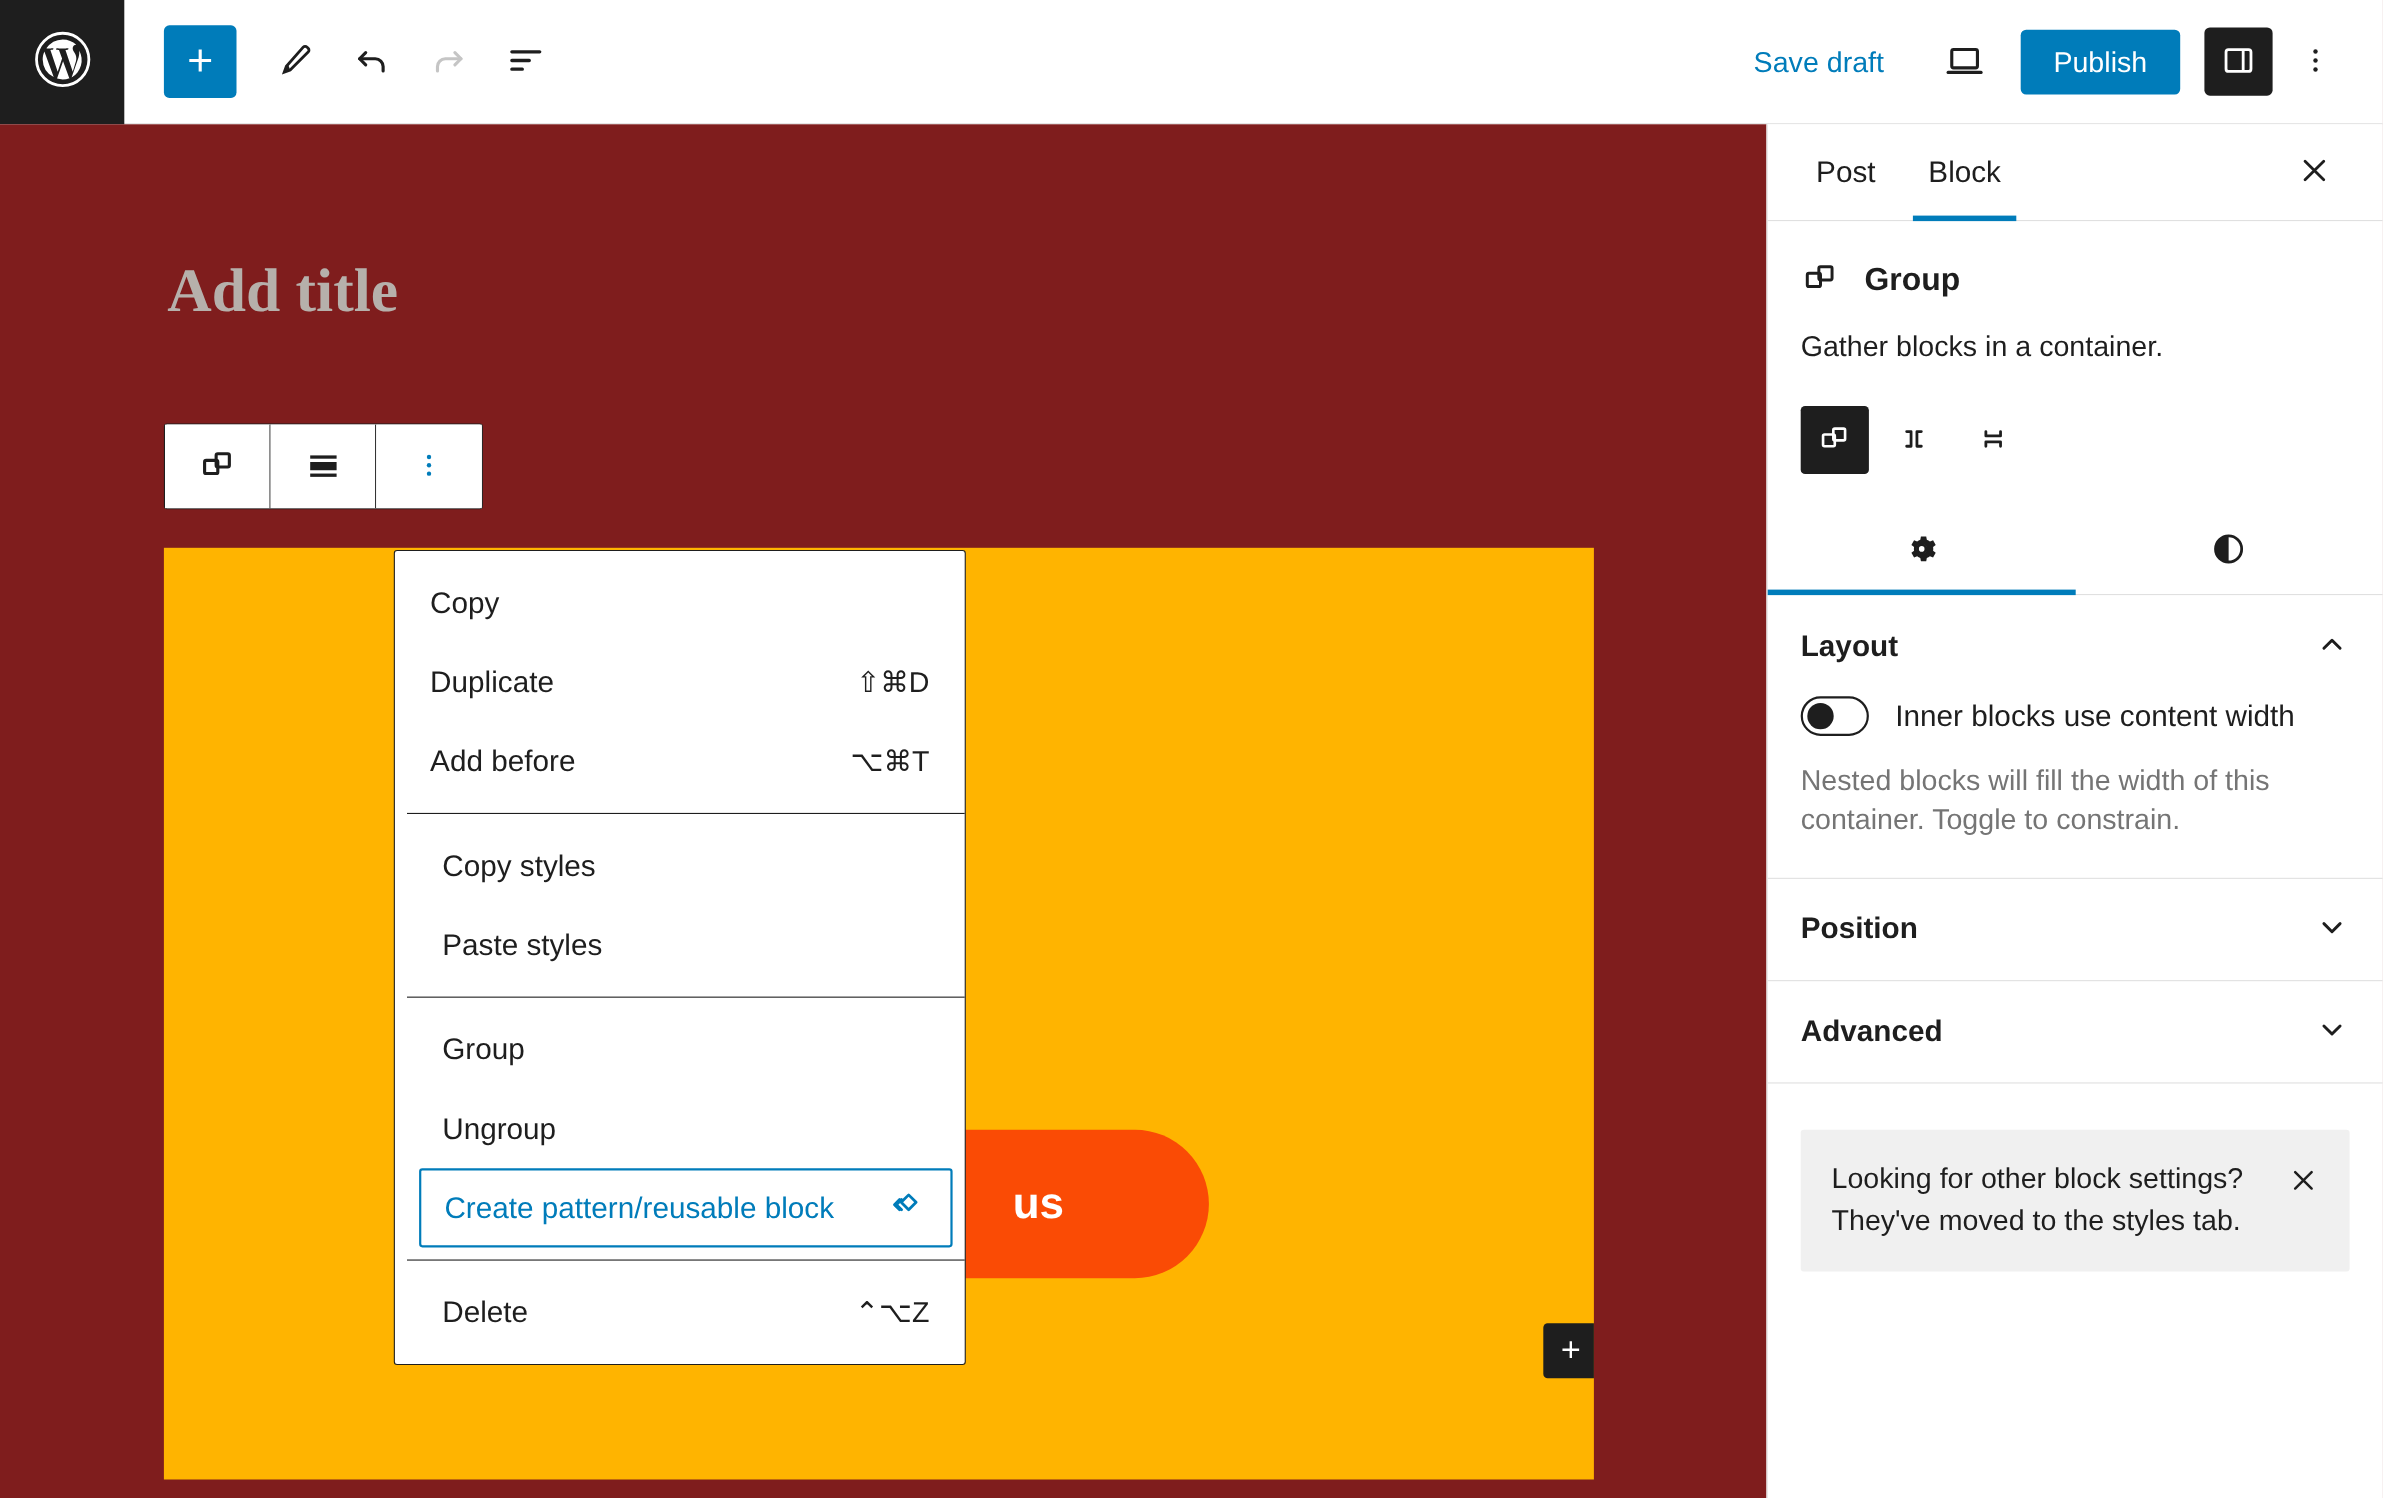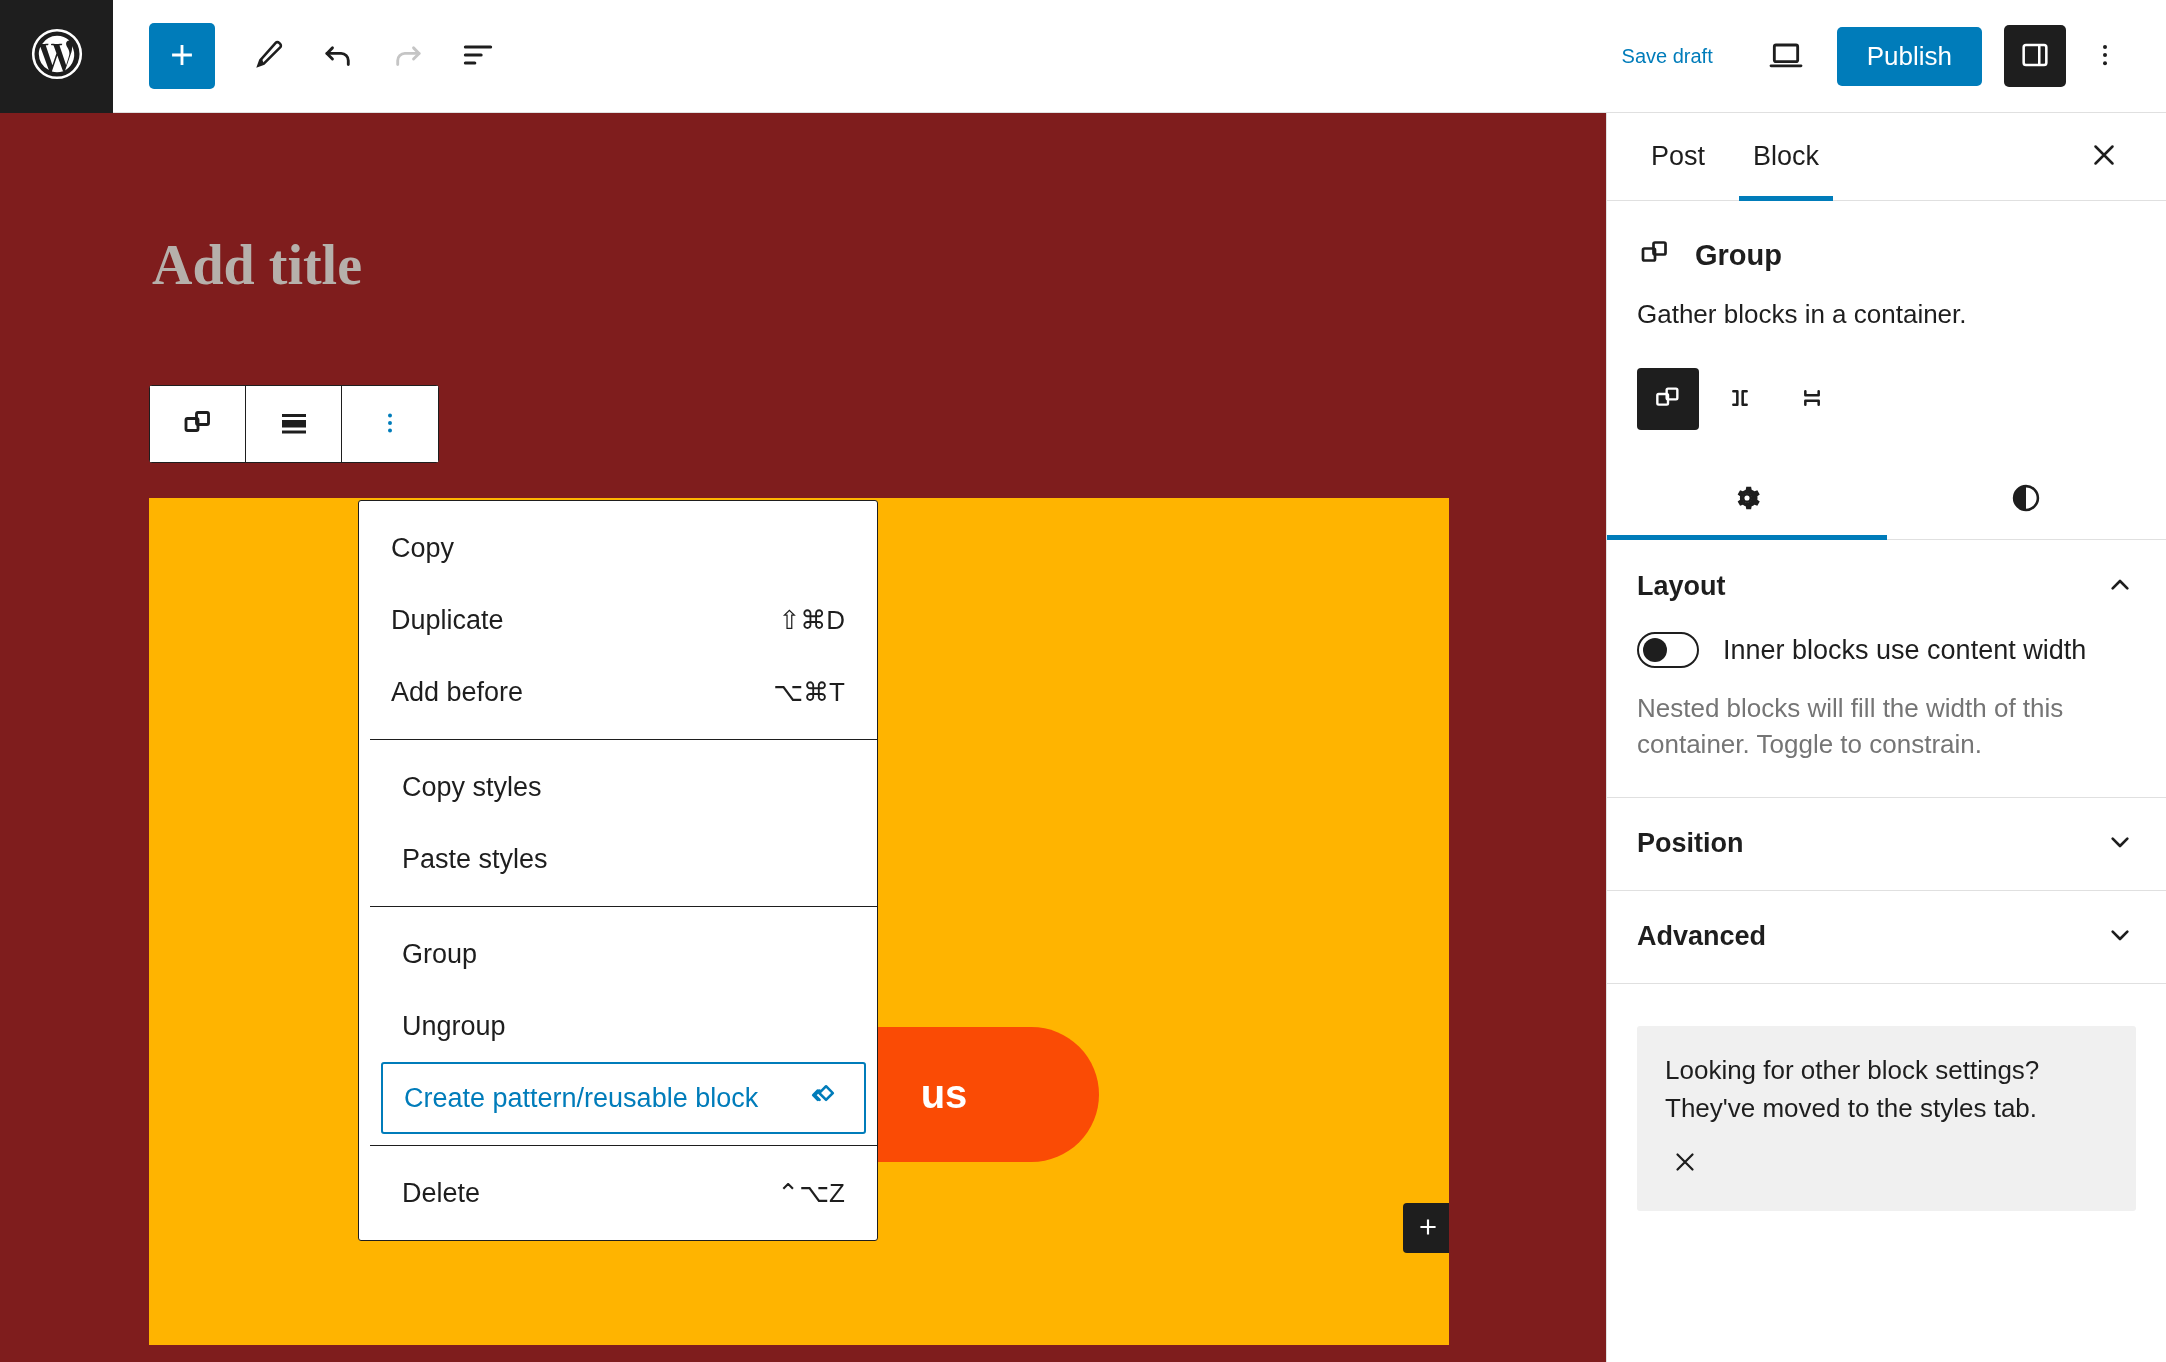--- a/index.html
+++ b/index.html
@@ -36,21 +36,21 @@
     width: 66px; height: 66px; background: #007cba;
     border-radius: 5px; border: none; cursor: pointer;
     display: flex; align-items: center; justify-content: center;
     margin-right: 16px;
   }
   .tb-right {
     margin-left: auto; display: flex; align-items: center;
     gap: 0; padding-right: 30px;
   }
   #save-draft-button {
-    color: #007cba; font-size: 20px; background: none; border: none;
+    color: #007cba; font-size: 26px; background: none; border: none;
     cursor: pointer; padding: 14px 22px; font-family: "Liberation Sans", sans-serif;
   }
   #preview-button {
     width: 66px; height: 66px; background: none; border: none; cursor: pointer;
     display: flex; align-items: center; justify-content: center; margin: 0 18px;
   }
   #publish-button {
     background: #007cba; color: #fff; font-size: 26px;
     border: none; border-radius: 5px; cursor: pointer;
     padding: 0 30px; height: 59px;
@@ -250,21 +250,21 @@
   .toggle-label { font-size: 27px; color: #1e1e1e; }
   #layout-help {
     font-size: 26px; color: #757575; margin-top: 22px; line-height: 1.4;
   }
 
   #block-settings-notice {
     margin: 42px 30px 0 30px;
     background: #f0f0f0;
     border-radius: 3px;
     padding: 26px 22px 28px 28px;
-    display: flex; align-items: flex-start; gap: 14px; flex-direction: column;
+    display: flex; align-items: flex-start; gap: 14px;
   }
   #notice-text {
     font-size: 26px; color: #1e1e1e; line-height: 1.45; flex: 1;
   }
   #notice-dismiss-button {
     background: none; border: none; cursor: pointer;
     width: 40px; height: 40px; flex: 0 0 auto;
     display: flex; align-items: center; justify-content: center;
     margin-top: 2px;
   }

